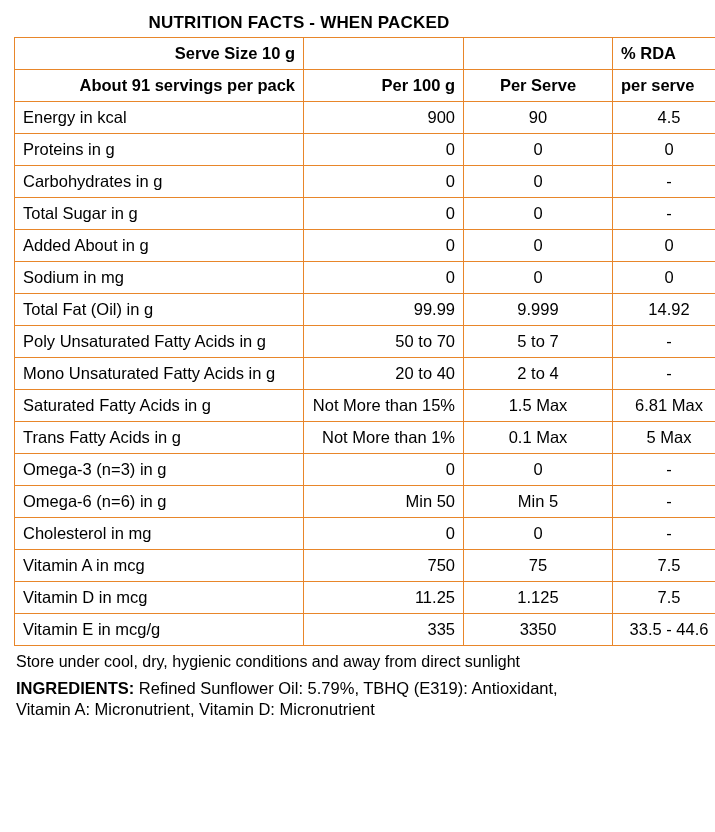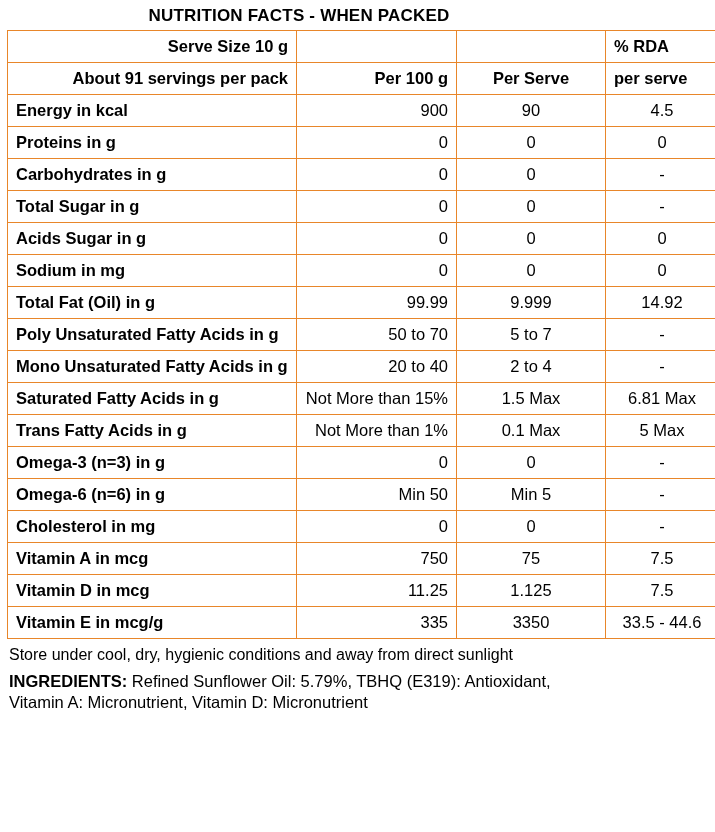--- a/index.html
+++ b/index.html
@@ -12,21 +12,21 @@
     height: 832px;
     font-family: "Liberation Sans", sans-serif;
     color: #000000;
     overflow: hidden;
   }
   .sheet {
     width: 598px;
     height: 832px;
     position: relative;
     box-sizing: border-box;
-    padding: 5px;
+    padding: 12px;
   }
   .title {
     text-align: center;
     font-size: 17px;
     font-weight: bold;
     letter-spacing: 0.2px;
     padding: 2px 0 5px 0;
     line-height: 18px;
   }
   table.nft {
@@ -46,21 +46,21 @@
   }
   .col-name { width: 289px; text-align: right; }
   .col-100  { width: 160px; text-align: right; }
   .col-serve{ width: 149px; text-align: center; }
   .col-rda  { width: 113px; text-align: left; }
 
   .hdr td { font-weight: bold; }
   .hdr-top td { border-bottom: none; }
   .hdr-bot td { border-top: none; }
 
-  .row-label { text-align: left; font-weight: bold; }
+  .row-label { text-align: left; }
   .v100 { text-align: right; }
   .vserve { text-align: center; }
   .vrda { text-align: center; }
 
   .footnote {
     font-size: 16px;
     line-height: 20px;
     padding: 6px 4px 2px 4px;
     text-align: left;
   }
@@ -114,21 +114,21 @@
         <td class="col-serve vserve">0</td>
         <td class="col-rda vrda">-</td>
       </tr>
       <tr>
         <td class="col-name row-label">Total Sugar in g</td>
         <td class="col-100 v100">0</td>
         <td class="col-serve vserve">0</td>
         <td class="col-rda vrda">-</td>
       </tr>
       <tr>
-        <td class="col-name row-label">Acids Sugar in g</td>
+        <td class="col-name row-label">Added About in g</td>
         <td class="col-100 v100">0</td>
         <td class="col-serve vserve">0</td>
         <td class="col-rda vrda">0</td>
       </tr>
       <tr>
         <td class="col-name row-label">Sodium in mg</td>
         <td class="col-100 v100">0</td>
         <td class="col-serve vserve">0</td>
         <td class="col-rda vrda">0</td>
       </tr>

